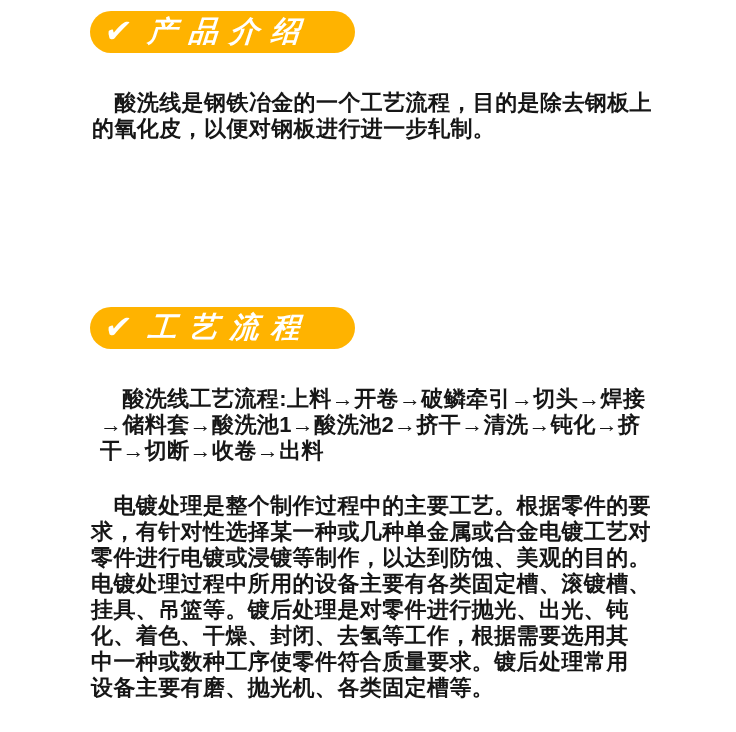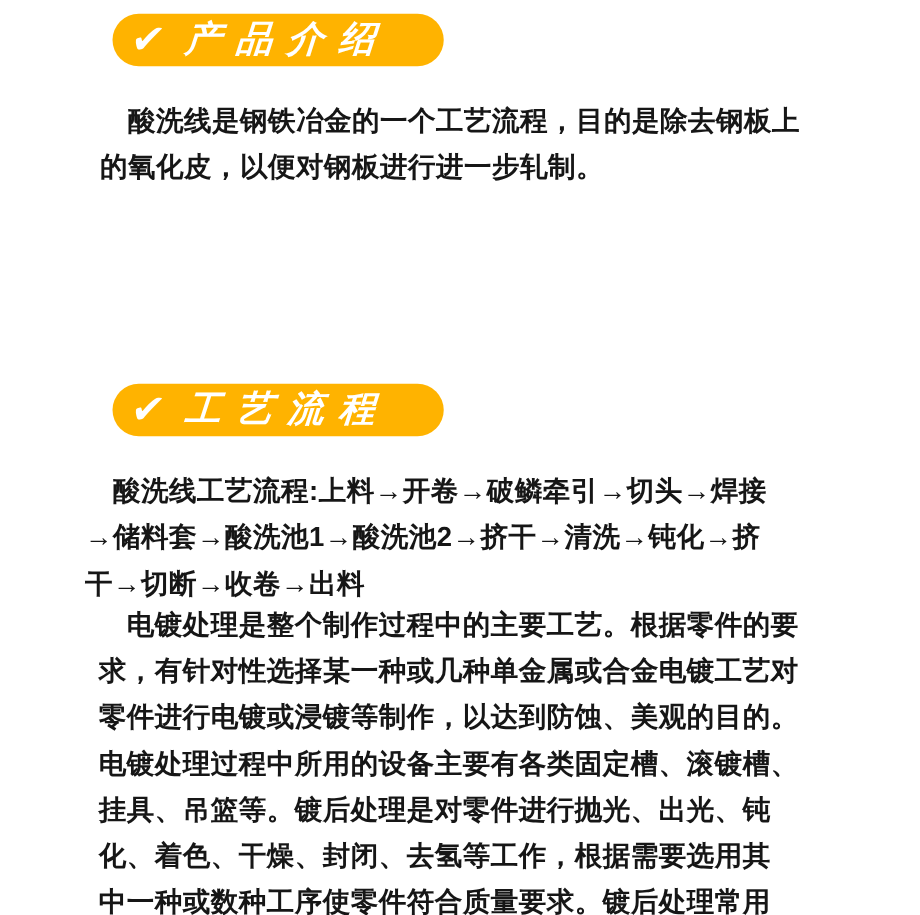--- a/index.html
+++ b/index.html
@@ -38,31 +38,31 @@
     font-style: italic;
     letter-spacing: 12px;
     margin-left: 16px;
     white-space: nowrap;
     transform: skewX(-4deg);
   }
   .badge-1 { top: 11px;  left: 90px; }
   .badge-2 { top: 307px; left: 90px; }
   .para {
     position: absolute;
-    margin: 0;
+    margin: 12px;
     font-size: 22px;
-    line-height: 37px;
+    line-height: 26px;
     letter-spacing: 0.4px;
     color: #161616;
     font-weight: 600;
     white-space: nowrap;
   }
   .para-1 { top: 78px;  left: 80px; }
   .para-2 { top: 169px; left: 80px; }
-  .para-3 { top: 374px; left: 68px; }
+  .para-3 { top: 374px; left: 88px; }
   .para-4 { top: 481px; left: 79px; font-family: Liberation Serif, serif; }
 </style>
 </head>
 <body>
 
 <div class="page">
 
   <div class="badge badge-1">
     <span class="check">✔</span>
     <span class="label">产品介绍</span>

